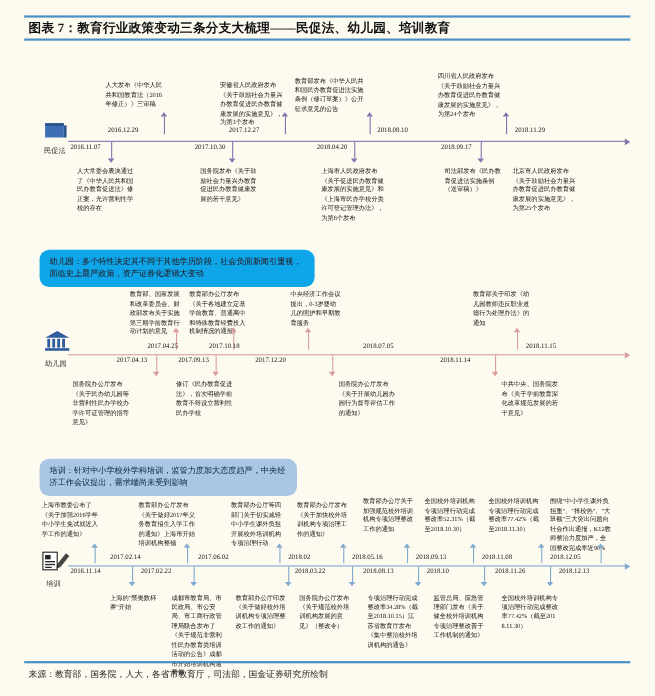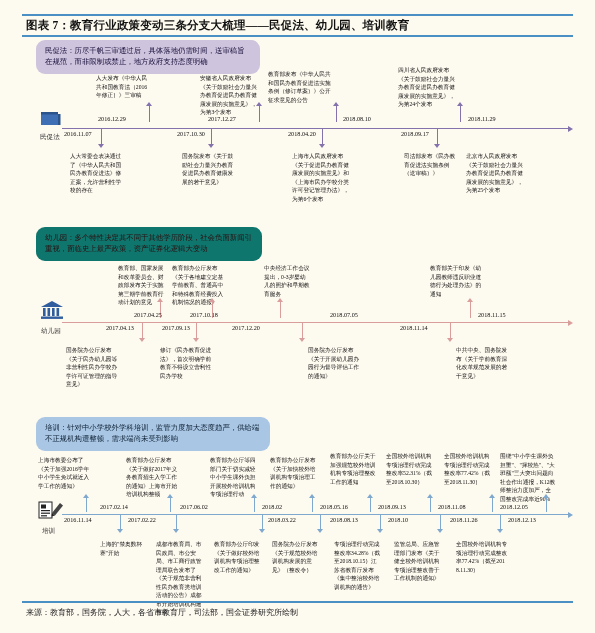--- a/index.html
+++ b/index.html
@@ -19,21 +19,21 @@
          letter-spacing:.2px;white-space:nowrap;color:#111;}
   .title-rule-bot{position:absolute;left:22px;top:35px;width:551px;height:1.5px;background:#4a90c4;}
 
   .source-rule{position:absolute;left:22px;top:601px;width:551px;height:1.5px;background:#4a90c4;}
   .source{position:absolute;left:26px;top:607px;font-size:8px;color:#222;white-space:nowrap;}
 
   
   .banner{position:absolute;border-radius:9px;padding:5px 9px 6px 9px;font-size:7.4px;
           line-height:1.55;box-sizing:border-box;}
   .banner-1{left:36px;top:40px;width:224px;background:#cfc4de;color:#17103a;}
-  .banner-2{left:36px;top:227px;width:226px;background:#0f766e;color:#2b0f0f;}
+  .banner-2{left:36px;top:227px;width:250px;background:#0ea5e9;color:#2b0f0f;}
   .banner-3{left:36px;top:417px;width:234px;background:#a9c6e4;color:#0d2033;}
 
   
   .axis{position:absolute;height:1.4px;}
   .axis-1{left:62px;top:128px;width:508px;background:#8472ad;}
   .axis-2{left:62px;top:322px;width:508px;background:#d99e9c;}
   .axis-3{left:62px;top:514px;width:508px;background:#7fa8cf;}
   .arrow{position:absolute;width:0;height:0;border-top:3px solid transparent;border-bottom:3px solid transparent;}
   .arrow-1{left:568px;top:125.5px;border-left:5px solid #8472ad;}
   .arrow-2{left:568px;top:319.5px;border-left:5px solid #d99e9c;}
@@ -73,23 +73,22 @@
 </style>
 </head>
 <body>
 
 <div class="page">
 
   <div class="title-rule-top"></div>
   <div class="title">图表 7：教育行业政策变动三条分支大梳理——民促法、幼儿园、培训教育</div>
   <div class="title-rule-bot"></div>
 
-  <div class="banner banner-1">民促法：历尽千帆三审通过后，具体落地仍需时间，送审稿旨在规范，而非限制或禁止，地方政府支持态度明确</div>
   <div class="banner banner-2">幼儿园：多个特性决定其不同于其他学历阶段，社会负面新闻引重视，面临史上最严政策，资产证券化逻辑大变动</div>
-  <div class="banner banner-3">培训：针对中小学校外学科培训，监管力度加大态度趋严，供给端不正规机构遭整顿，需求端尚未受到影响</div>
+  <div class="banner banner-3">培训：针对中小学校外学科培训，监管力度加大态度趋严，中央经济工作会议提出，需求端尚未受到影响</div>
 
   <div class="axis axis-1"></div>
   <div class="arrow arrow-1"></div>
   <div class="axis axis-2"></div>
   <div class="arrow arrow-2"></div>
   <div class="axis axis-3"></div>
   <div class="arrow arrow-3"></div>
 
   <div class="axis-label" style="left:40px;top:133px;">民促法</div>
   <div class="axis-label" style="left:41px;top:327px;">幼儿园</div>

